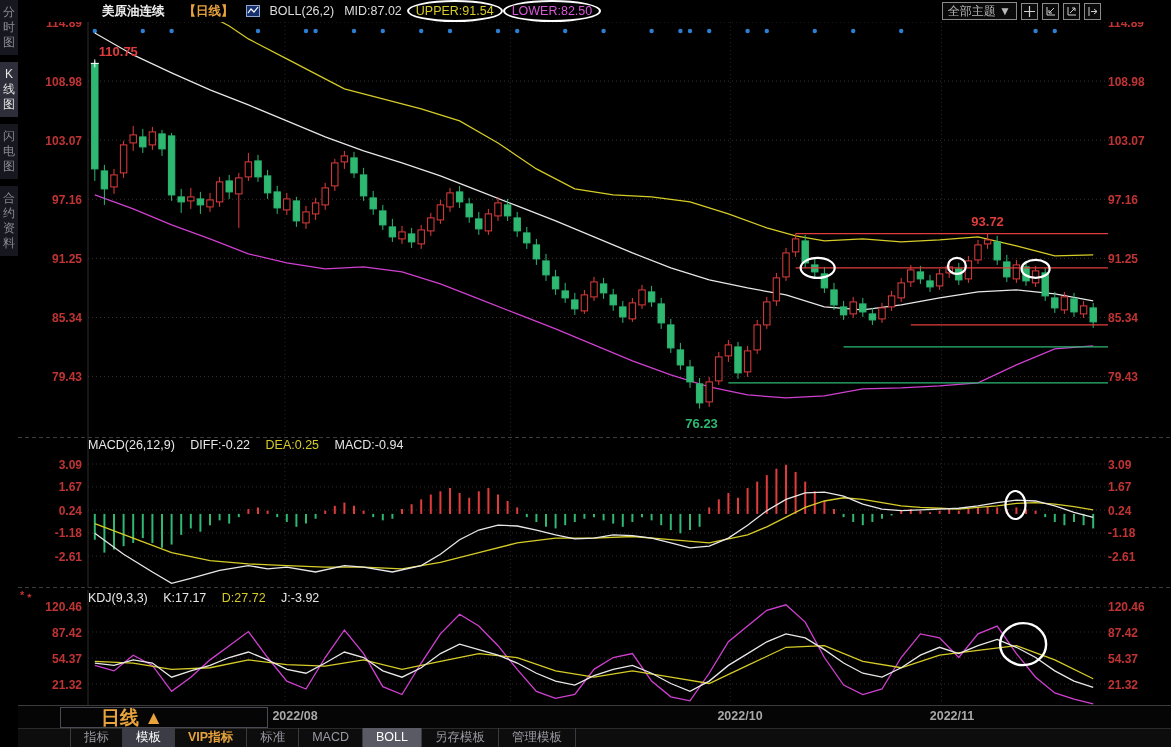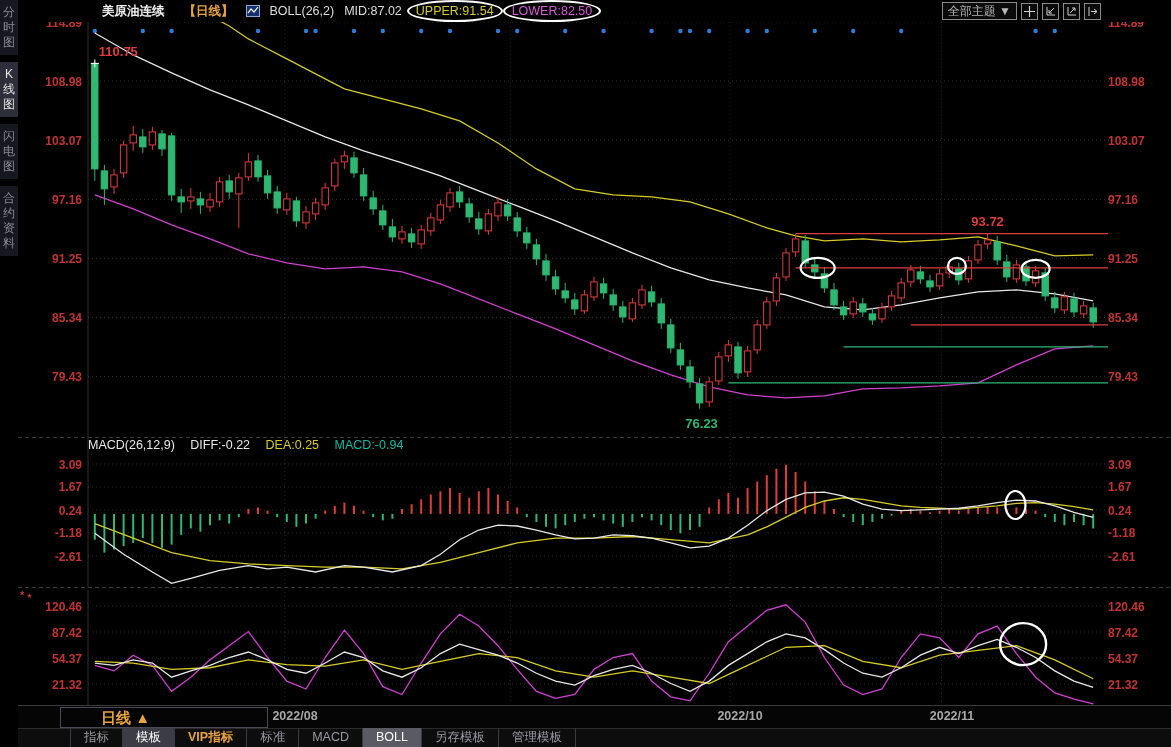--- a/index.html
+++ b/index.html
@@ -26,28 +26,28 @@
   .hdr-right{margin-left:auto;display:flex;align-items:center;gap:4px;padding-right:70px;}
   .theme-btn{border:1px solid #8a8a8a;color:#b8b8b8;font-size:12px;padding:0 5px;height:16px;
              line-height:16px;cursor:pointer;background:#0a0a0a;}
   .tool-btn{width:15px;height:15px;border:1px solid #8a8a8a;display:flex;align-items:center;
             justify-content:center;cursor:pointer;background:#0a0a0a;}
   svg.band{position:absolute;left:0;overflow:hidden;display:block;}
   svg text{font:700 12px "Liberation Sans",sans-serif;}
   svg text.ann{font:700 13px "Liberation Sans",sans-serif;}
   .ind-hdr{position:absolute;left:70px;height:16px;font-size:12.5px;color:#e8e8e8;
            white-space:nowrap;z-index:3;}
-  .ind-hdr .yel{color:#d6cc28;margin-top:20px;}.ind-hdr .mag{color:#14b8a6;}
+  .ind-hdr .yel{color:#d6cc28;margin-top:20px;}.ind-hdr .mag{color:#e5e5e5;}
   .ind-hdr span{margin-right:12px;}
   .panel-star{position:absolute;left:2px;top:588px;color:#c03434;font-size:11px;font-weight:700;z-index:3;}
   
   .xbar{position:absolute;left:0;top:705px;width:1153px;height:23px;border-top:1px solid #3b3b3b;
         box-sizing:border-box;background:#050505;}
   .period-box{position:absolute;left:42px;top:1px;width:208px;height:21px;border:1px solid #4a4a55;
-              box-sizing:border-box;color:#e8a33d;font-weight:700;font-size:15px;line-height:19px;
+              box-sizing:border-box;color:#e8a33d;font-weight:700;font-size:19px;line-height:19px;
               padding-left:40px;cursor:pointer;}
   .xdate{position:absolute;top:3px;transform:translateX(-50%);color:#a8a8a8;font-size:12.5px;font-weight:700;}
   
   .tabs{position:absolute;left:0;top:728px;width:1153px;height:19px;background:#0d0d0d;
         display:flex;align-items:flex-end;padding-left:52px;box-sizing:border-box;
         border-top:1px solid #2a2a2a;}
   .tab{font-size:12.5px;line-height:19px;padding:0 13px;color:#9a9aa4;border-right:1px solid #3a3a42;
        cursor:pointer;white-space:nowrap;}
   .tab:first-child{border-left:1px solid #3a3a42;}
   .tab.sel{background:#3c3c46;color:#fff;}
@@ -632,20 +632,26 @@
         <line x1="1046.3999999999999" y1="76.9" x2="1046.3999999999999" y2="88.19800000000001" stroke="#2eb872" stroke-width="2"></line>
         <line x1="1055.9999999999998" y1="76.9" x2="1055.9999999999998" y2="84.97" stroke="#2eb872" stroke-width="2"></line>
         <line x1="1065.6" y1="76.9" x2="1065.6" y2="88.19800000000001" stroke="#2eb872" stroke-width="2"></line>
         <line x1="1075.2" y1="76.9" x2="1075.2" y2="91.426" stroke="#2eb872" stroke-width="2"></line>
         <polyline points="76.8,86.584 115.2,101.11000000000001 153.60000000000002,115.636 192,123.706 230.4,126.93400000000001 268.8,128.548 307.2,130.162 345.6,130.162 384,131.776 422.4,125.32000000000001 460.8,115.636 499.2,105.95200000000001 537.5999999999999,101.11000000000001 576,101.11000000000001 614.4,99.49600000000001 652.8,102.724 691.1999999999999,105.95200000000001 729.5999999999999,97.882 748.8,89.81200000000001 767.9999999999999,80.128 787.1999999999999,70.444 806.4,63.98800000000001 825.5999999999999,60.760000000000005 844.8,62.374 863.9999999999999,65.602 883.1999999999999,68.83000000000001 902.4,70.444 921.5999999999999,71.251 940.8,72.058 959.9999999999999,70.444 979.1999999999999,68.83000000000001 998.3999999999999,66.409 1017.5999999999999,65.602 1036.8,67.21600000000001 1055.9999999999998,69.637 1075.2,72.86500000000001" fill="none" stroke="#d6cc28" stroke-width="1.3"></polyline>
         <polyline points="76.8,96.268 105.6,117.25 134.4,135.00400000000002 153.60000000000002,146.30200000000002 172.8,141.46 201.60000000000002,133.39000000000001 230.4,128.548 249.6,131.776 268.8,130.162 297.59999999999997,135.00400000000002 326.40000000000003,128.548 345.6,130.162 374.4,135.00400000000002 403.2,128.548 422.4,117.25 441.6,102.724 460.8,93.04 480,88.19800000000001 499.2,89.00500000000001 518.3999999999999,93.04 537.5999999999999,97.882 556.8,101.917 576,101.11000000000001 595.1999999999999,97.882 614.4,98.68900000000001 633.5999999999999,101.11000000000001 652.8,105.95200000000001 671.9999999999999,110.79400000000001 691.1999999999999,109.18 710.4,101.11000000000001 729.5999999999999,88.19800000000001 748.8,73.67200000000001 767.9999999999999,62.374 787.1999999999999,55.918000000000006 806.4,55.111000000000004 825.5999999999999,59.146 844.8,67.21600000000001 863.9999999999999,72.058 883.1999999999999,73.67200000000001 902.4,72.86500000000001 921.5999999999999,72.058 940.8,71.251 959.9999999999999,68.83000000000001 979.1999999999999,65.602 998.3999999999999,63.181000000000004 1017.5999999999999,63.98800000000001 1036.8,68.83000000000001 1055.9999999999998,75.286 1075.2,80.4508" fill="none" stroke="#e8e8e8" stroke-width="1.3"></polyline>
         <ellipse cx="997.4399999999999" cy="68.02300000000001" rx="10" ry="14" fill="none" stroke="#fff" stroke-width="2.2"></ellipse>
       </svg>
 
     <div class="panel-star">*﹡</div>
+    <div class="ind-hdr" style="top:591px">
+      <span>KDJ(9,3,3)</span>
+      <span>K:17.17</span>
+      <span class="yel">D:27.72</span>
+      <span class="mag">J:-3.92</span>
+    </div>
     <svg id="svg-kdj" class="band" style="top:590px" width="1153" height="115">
         <line x1="266.88000000000005" y1="2" x2="266.88000000000005" y2="113" stroke="#26262e" stroke-dasharray="1 3"></line>
         <line x1="492.47999999999996" y1="2" x2="492.47999999999996" y2="113" stroke="#26262e" stroke-dasharray="1 3"></line>
         <line x1="712.3199999999999" y1="2" x2="712.3199999999999" y2="113" stroke="#26262e" stroke-dasharray="1 3"></line>
         <line x1="923.52" y1="2" x2="923.52" y2="113" stroke="#26262e" stroke-dasharray="1 3"></line>
         <line x1="70" y1="16" x2="1092" y2="16" stroke="#342c2c" stroke-dasharray="1 3"></line>
         <text x="64" y="20.5" text-anchor="end" fill="#c03434">120.46</text>
         <text x="1090" y="20.5" fill="#c03434">120.46</text>
         <line x1="70" y1="42.00247999999999" x2="1092" y2="42.00247999999999" stroke="#342c2c" stroke-dasharray="1 3"></line>
         <text x="64" y="46.50247999999999" text-anchor="end" fill="#c03434">87.42</text>

